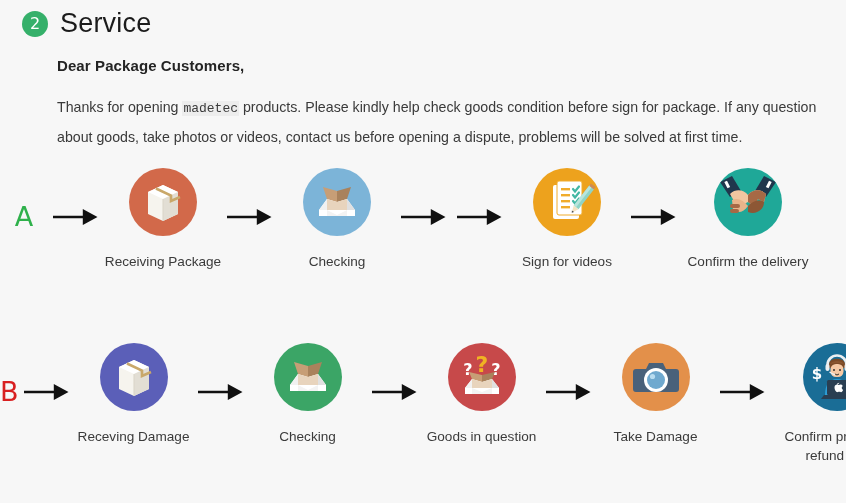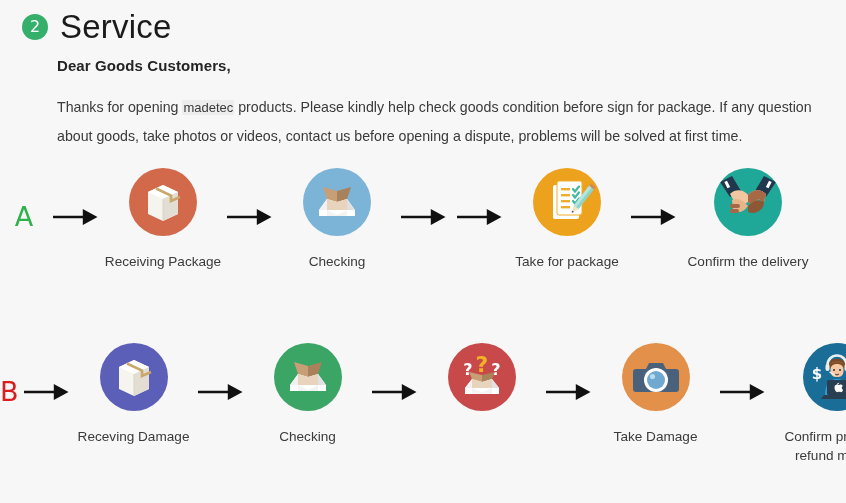--- a/index.html
+++ b/index.html
@@ -32,21 +32,21 @@
     height: 26px;
     border-radius: 50%;
     background: #35b06a;
     color: #ffffff;
     font-size: 16px;
     line-height: 26px;
     text-align: center;
     font-family: "DejaVu Sans", sans-serif;
   }
   .header-title {
-    font-size: 33px;
+    font-size: 27px;
     color: #1b1b1b;
     letter-spacing: 0.2px;
   }
 
   
   .salutation {
     position: absolute;
     left: 57px;
     top: 57px;
     font-size: 15px;
@@ -57,21 +57,21 @@
   .paragraph {
     position: absolute;
     left: 57px;
     top: 93px;
     width: 775px;
     font-size: 14.2px;
     line-height: 28px;
     color: #3a3a3a;
   }
   .brand {
-    font-family: Liberation Sans, sans-serif;
+    font-family: Liberation Mono, monospace;
     font-size: 13px;
     background: #ededed;
     padding: 0 1px;
   }
 
   
   .row {
     position: absolute;
     left: 0;
     width: 846px;
@@ -114,36 +114,36 @@
     width: 68px;
     height: 68px;
     border-radius: 50%;
     position: relative;
     overflow: hidden;
   }
   .step-label {
     margin-top: 16px;
     font-size: 13.6px;
     color: #3b3b3b;
-    text-align: center;
+    text-align: right;
     line-height: 19px;
     white-space: pre-line;
   }
 </style>
 </head>
 <body>
 
 <div id="page">
 
   <div class="header">
     <div class="badge-num">2</div>
     <div class="header-title">Service</div>
   </div>
 
-  <div class="salutation">Dear Goods Customers,</div>
+  <div class="salutation">Dear Package Customers,</div>
 
   <div class="paragraph"><span>Thanks for opening </span><span class="brand">madetec</span><span> products. Please kindly help check goods condition before sign for package. If any question about goods, take photos or videos, contact us before opening a dispute, problems will be solved at first time.</span></div>
 
   <div class="row row-a">
     <div class="row-letter letter-a">A</div>
 
     <div class="arrow">
       <svg width="46" height="16" viewBox="0 0 46 16">
           <path d="M0 8 H33 M31 2 L42 8 L31 14 Z" stroke="#111" stroke-width="2.4" fill="#111"></path>
         </svg>
@@ -214,21 +214,21 @@
           </g>
           <g transform="rotate(38 48 33)">
             <rect x="45" y="15" width="6" height="26" fill="#8fd4c6"></rect>
             <rect x="45" y="15" width="3" height="26" fill="#b9e5dc"></rect>
             <polygon points="45,41 51,41 48,48" fill="#f4e3c3"></polygon>
             <polygon points="46.6,46 49.4,46 48,48" fill="#4a4a4a"></polygon>
             <rect x="45" y="13" width="6" height="3" fill="#cf8b53"></rect>
           </g>
         </svg>
       </div>
-      <div class="step-label">Take for package</div>
+      <div class="step-label">Sign for videos</div>
     </div>
 
     <div class="arrow">
       <svg width="46" height="16" viewBox="0 0 46 16">
           <path d="M0 8 H33 M31 2 L42 8 L31 14 Z" stroke="#111" stroke-width="2.4" fill="#111"></path>
         </svg>
     </div>
 
     <div class="step step-a" style="width:132px">
       <div class="circle" style="background:#1fa898">
@@ -308,20 +308,21 @@
           <text x="48" y="32" font-family="DejaVu Sans, sans-serif" font-size="16" font-weight="bold" fill="#ffffff" text-anchor="middle">?</text>
           <polygon points="17,45 24,36 44,36 51,45 51,51 17,51" fill="#ffffff"></polygon>
           <polygon points="24,36 21,29 34,32 34,39" fill="#c79e76"></polygon>
           <polygon points="34,32 47,29 44,36 34,39" fill="#a9825c"></polygon>
           <polygon points="24,36 34,39 44,36 44,45 24,45" fill="#e8d4bd"></polygon>
           <polygon points="17,45 24,36 24,45" fill="#f1f1f1"></polygon>
           <polygon points="51,45 44,36 44,45" fill="#e0e0e0"></polygon>
           <polygon points="24,45 34,49 44,45 44,51 24,51" fill="#f3f3f3"></polygon>
         </svg>
       </div>
+      <div class="step-label">Goods in question</div>
     </div>
 
     <div class="arrow">
       <svg width="46" height="16" viewBox="0 0 46 16">
           <path d="M0 8 H33 M31 2 L42 8 L31 14 Z" stroke="#111" stroke-width="2.4" fill="#111"></path>
         </svg>
     </div>
 
     <div class="step step-a">
       <div class="circle" style="background:#e3904a">

